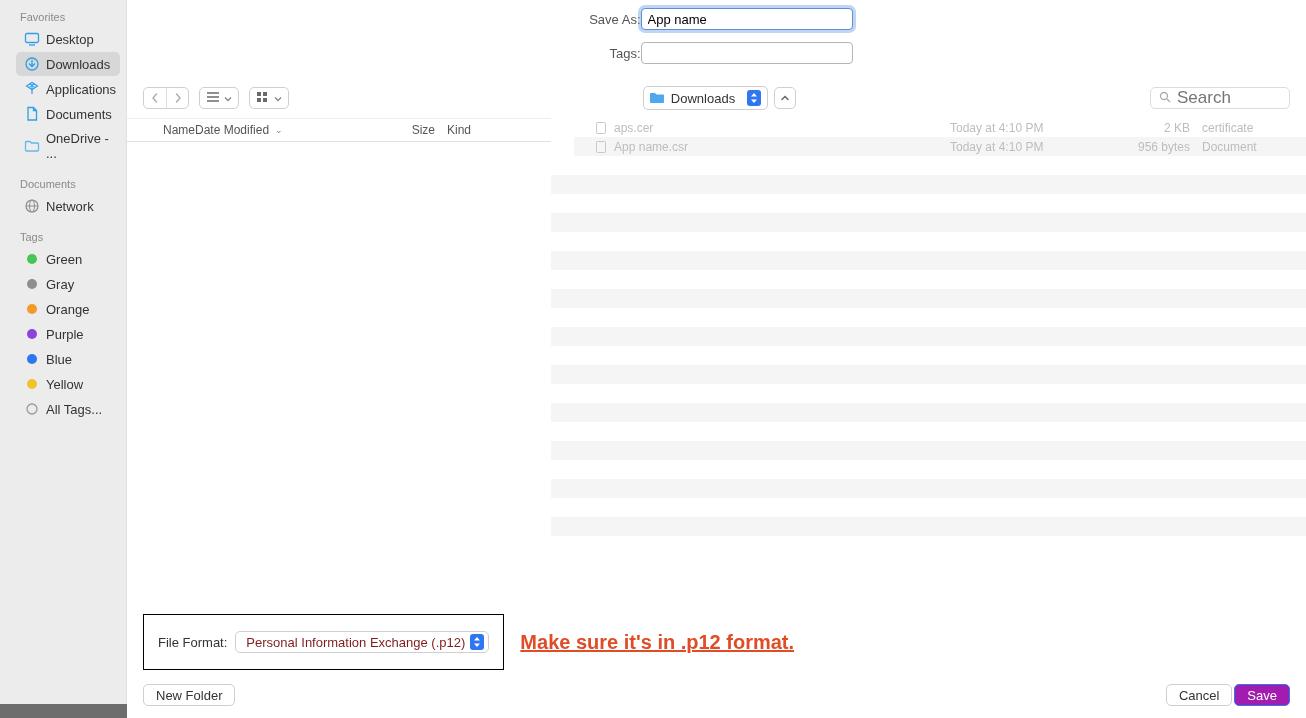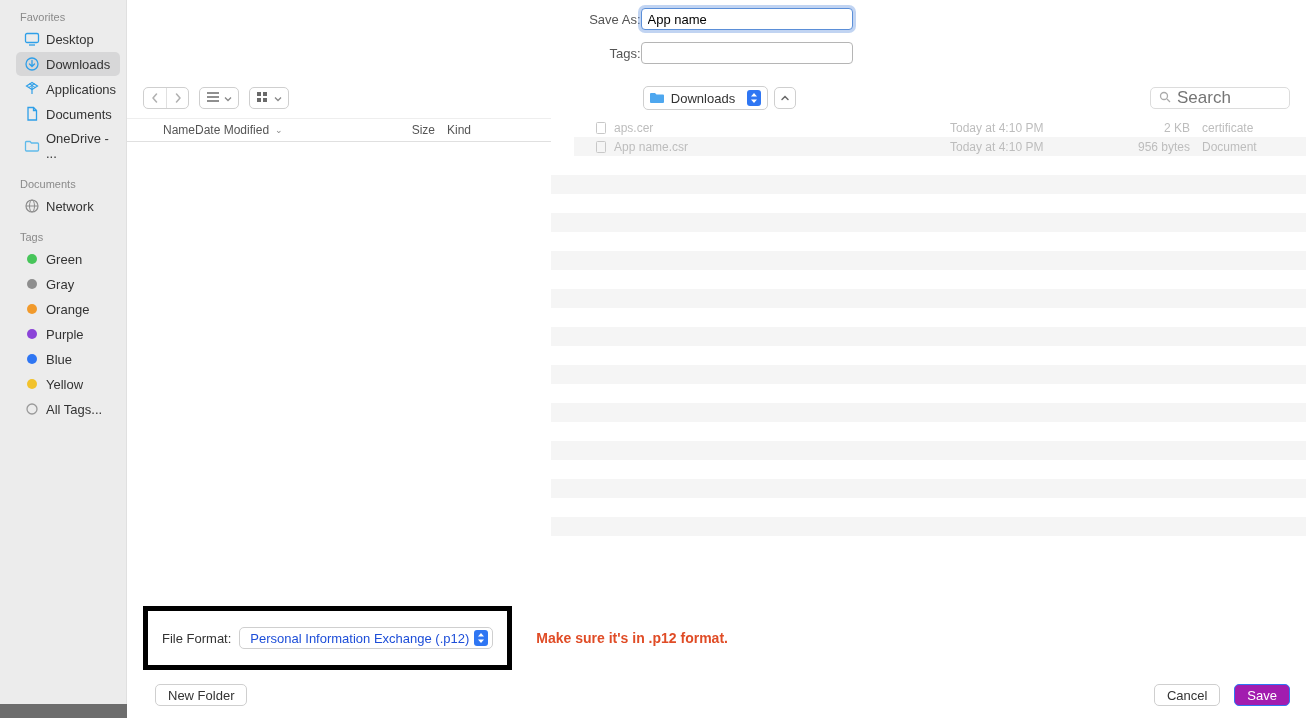--- a/index.html
+++ b/index.html
@@ -54,28 +54,28 @@
   .rows { flex:1; overflow-y:auto; }
   .row { display:flex; padding:0 16px; height:19px; align-items:center; font-size:12px; }
   .row.dim { color:#bdbdbd;margin-left:23px; }
   .row .col-name { display:flex; align-items:center; gap:6px; padding-left:4px; }
   .file-ic { width:14px;height:14px; display:inline-flex; align-items:center; justify-content:center; color:#c8c8c8; }
   .spacer-row { height:19px; }
   .spacer-row.stripe, .row.stripe { background:#f5f5f5; }
 
   
   .bottom-area { padding: 20px 16px 0 16px; }
-  .annot-box { display:inline-flex; align-items:center; border:5px solid #000000; padding: 16px 14px; gap:8px; }
+  .annot-box { display:inline-flex; align-items:center; border:1px solid #000000; padding: 16px 14px; gap:8px; }
   .ff-label { font-size:13px; color:#333; }
-  .ff-select { display:flex; align-items:center; justify-content:space-between; width:254px; height:22px; border:1px solid #cfcfcf; border-radius:5px; padding:0 4px 0 10px; background:#fff; font-size:13px; color:#1d4ed8; }
-  .annot-text { color:#e04c26; font-weight:600; font-size:14px; margin-left:24px; }
+  .ff-select { display:flex; align-items:center; justify-content:space-between; width:254px; height:22px; border:1px solid #cfcfcf; border-radius:5px; padding:0 4px 0 10px; background:#fff; font-size:13px; color:#7f1d1d; }
+  .annot-text { color:#e04c26; font-weight:600; font-size:20px; margin-left:16px;text-decoration:underline; }
   .annot-row { display:flex; align-items:center; }
 
   .footer { display:flex; align-items:center; justify-content:space-between; padding: 14px 16px 12px 16px; }
-  .btn { height:22px; border:1px solid #cfcfcf; border-radius:5px; padding:0 12px; background:#fff; font-size:13px; color:#333; display:inline-flex; align-items:center;margin-left:12px; }
+  .btn { height:22px; border:1px solid #cfcfcf; border-radius:5px; padding:0 12px; background:#fff; font-size:13px; color:#333; display:inline-flex; align-items:center; }
   .btn.primary { background:#a21caf; border-color:#2f76f3; color:#fff; }
   .footer-right { display:flex; gap:2px; }
 
   
   .dock-hint { position:absolute; left:0; bottom:0; width:127px; height:14px; background:#6d6d6d; }
 </style>
 </head>
 <body>
 
 <div class="app">

